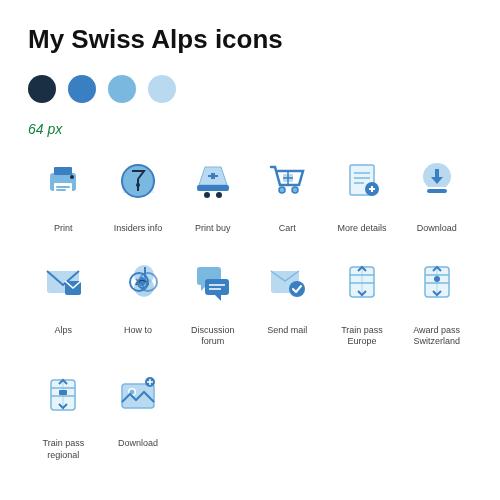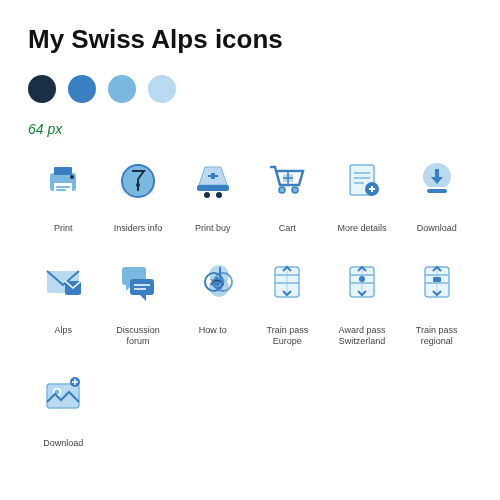--- a/index.html
+++ b/index.html
@@ -174,34 +174,20 @@
         <rect x="24" y="22" width="16" height="14" rx="2" fill="#3a7fc1"></rect>
         <polyline points="24,22 32,29 40,22" fill="none" stroke="#ffffff" stroke-width="1.5"></polyline>
       </svg>
     </div>
     <span class="icon-label">Alps</span>
   </div>
 
   <div class="icon-item">
     <div class="icon-box">
       <svg viewBox="0 0 44 44" xmlns="http://www.w3.org/2000/svg">
-        <rect x="6" y="8" width="24" height="18" rx="3" fill="#7ab8e0"></rect>
-        <polygon points="10,26 10,32 16,26" fill="#7ab8e0"></polygon>
-        <rect x="14" y="20" width="24" height="16" rx="3" fill="#3a7fc1"></rect>
-        <polygon points="30,36 30,42 24,36" fill="#3a7fc1"></polygon>
-        <line x1="18" y1="26" x2="34" y2="26" stroke="white" stroke-width="1.5"></line>
-        <line x1="18" y1="30" x2="30" y2="30" stroke="white" stroke-width="1.5"></line>
-      </svg>
-    </div>
-    <span class="icon-label">Discussion forum</span>
-  </div>
-
-  <div class="icon-item">
-    <div class="icon-box">
-      <svg viewBox="0 0 44 44" xmlns="http://www.w3.org/2000/svg">
         <circle cx="28" cy="16" r="10" fill="#b8d9f0"></circle>
         <path d="M22 8 L24 8 L24 20 L22 20 Z" fill="#3a7fc1" transform="rotate(0,28,16) translate(6,0)"></path>
         <circle cx="28" cy="28" r="10" fill="#7ab8e0" opacity="0.6"></circle>
         <g transform="translate(18,18)">
           <circle cx="5" cy="5" r="9" fill="none" stroke="#3a7fc1" stroke-width="2"></circle>
           <circle cx="14" cy="5" r="9" fill="none" stroke="#3a7fc1" stroke-width="2" opacity="0.7"></circle>
           <line x1="2" y1="2" x2="10" y2="10" stroke="#1a2e44" stroke-width="1.5" opacity="0.5"></line>
           <path d="M2,8 C4,2 12,2 14,8" fill="none" stroke="#1a2e44" stroke-width="1.5"></path>
         </g>
 
@@ -211,21 +197,46 @@
           <rect x="5.5" y="0" width="3" height="3" rx="1" fill="#3a7fc1"></rect>
           <rect x="5.5" y="11" width="3" height="3" rx="1" fill="#3a7fc1"></rect>
           <rect x="0" y="5.5" width="3" height="3" rx="1" fill="#3a7fc1"></rect>
           <rect x="11" y="5.5" width="3" height="3" rx="1" fill="#3a7fc1"></rect>
         </g>
       </svg>
     </div>
     <span class="icon-label">How to</span>
   </div>
 
-
+  <div class="icon-item">
+    <div class="icon-box">
+      <svg viewBox="0 0 44 44" xmlns="http://www.w3.org/2000/svg">
+        <rect x="6" y="8" width="24" height="18" rx="3" fill="#7ab8e0"></rect>
+        <polygon points="10,26 10,32 16,26" fill="#7ab8e0"></polygon>
+        <rect x="14" y="20" width="24" height="16" rx="3" fill="#3a7fc1"></rect>
+        <polygon points="30,36 30,42 24,36" fill="#3a7fc1"></polygon>
+        <line x1="18" y1="26" x2="34" y2="26" stroke="white" stroke-width="1.5"></line>
+        <line x1="18" y1="30" x2="30" y2="30" stroke="white" stroke-width="1.5"></line>
+      </svg>
+    </div>
+    <span class="icon-label">Discussion forum</span>
+  </div>
+
+
+  <div class="icon-item">
+    <div class="icon-box">
+      <svg viewBox="0 0 44 44" xmlns="http://www.w3.org/2000/svg">
+        <rect x="6" y="12" width="28" height="22" rx="3" fill="#b8d9f0"></rect>
+        <polyline points="6,12 20,22 34,12" fill="none" stroke="#7ab8e0" stroke-width="1.5"></polyline>
+        <circle cx="32" cy="30" r="8" fill="#3a7fc1"></circle>
+        <polyline points="28,30 31,33 36,27" fill="none" stroke="white" stroke-width="2" stroke-linecap="round" stroke-linejoin="round"></polyline>
+      </svg>
+    </div>
+    <span class="icon-label">Send mail</span>
+  </div>
 
   <div class="icon-item">
     <div class="icon-box">
       <svg viewBox="0 0 44 44" xmlns="http://www.w3.org/2000/svg">
         <rect x="10" y="8" width="24" height="30" rx="3" fill="#e8f4fb" stroke="#7ab8e0" stroke-width="1.5"></rect>
         <line x1="10" y1="16" x2="34" y2="16" stroke="#7ab8e0" stroke-width="1.5"></line>
         <line x1="10" y1="24" x2="34" y2="24" stroke="#7ab8e0" stroke-width="1.5"></line>
         <line x1="22" y1="8" x2="22" y2="38" stroke="#7ab8e0" stroke-width="1" opacity="0.5"></line>
         <path d="M18 12 L22 8 L26 12" fill="none" stroke="#3a7fc1" stroke-width="2"></path>
         <path d="M18 32 L22 36 L26 32" fill="none" stroke="#3a7fc1" stroke-width="2"></path>

